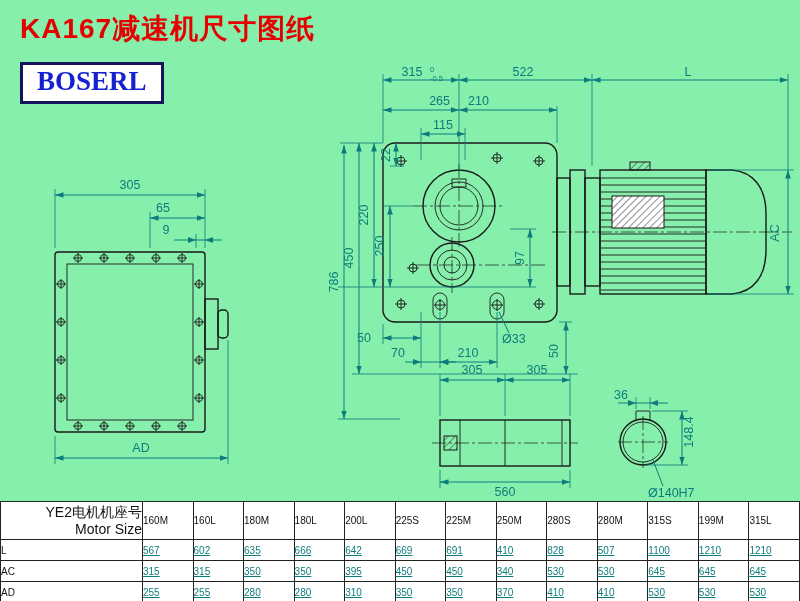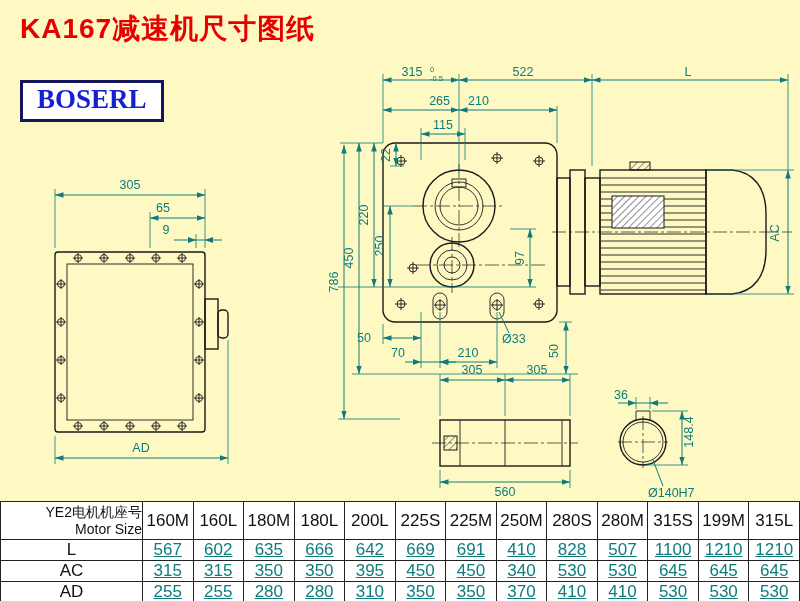--- a/index.html
+++ b/index.html
@@ -1,34 +1,34 @@
 <!DOCTYPE html>
 <html><head>
 <meta charset="utf-8">
 <style>
   html,body{margin:0;padding:0;background:#fff;}
-  .stage{position:relative;width:800px;height:601px;background:#fef9c3;overflow:hidden;
+  .stage{position:relative;width:800px;height:601px;background:#86efac;overflow:hidden;
          font-family:"Liberation Sans",sans-serif;}
   .title{position:absolute;left:20px;top:10px;font-size:28px;font-weight:bold;
          color:#e60000;letter-spacing:1px;white-space:nowrap;}
-  .logo{position:absolute;left:20px;top:80px;border:3px solid #15155e;
+  .logo{position:absolute;left:20px;top:62px;border:3px solid #15155e;
         padding:1px 14px 4px 14px;font-family:"Liberation Serif",serif;
         font-size:27px;font-weight:bold;color:#1520d0;background:#fff;}
   .drawing{position:absolute;left:0;top:0;}
   .geo{fill:none;stroke:#1a1a1a;stroke-width:1.4;}
   .geo2{fill:none;stroke:#1a1a1a;stroke-width:0.9;}
   .cl{fill:none;stroke:#1a1a1a;stroke-width:0.7;stroke-dasharray:14 3 3 3;}
   .dim{fill:none;stroke:#0e7c7c;stroke-width:1;}
   .ext{fill:none;stroke:#0e7c7c;stroke-width:0.8;}
   .arr{fill:#0e7c7c;stroke:none;}
   .dt{fill:#0e7c7c;font-size:12.5px;font-family:"Liberation Sans",sans-serif;text-anchor:middle;}
   .dts{font-size:7.5px;}
   .spec-table{position:absolute;left:0;top:501px;width:800px;border-collapse:collapse;
               table-layout:fixed;background:#fff;}
-  .spec-table th,.spec-table td{border:1px solid #222;font-size:17px;text-align:center;
+  .spec-table th,.spec-table td{border:1px solid #222;font-size:10px;text-align:left;
               padding:0;height:20px;font-weight:normal;color:#111;overflow:hidden;}
   .spec-table th.motor{text-align:right;padding-left:6px;height:37px;font-size:14px;line-height:17px;}
   .spec-table .num{color:#0e7c7c;text-decoration:underline;}
 </style>
 </head>
 <body>
 
 <div class="stage">
 
   <div class="title">KA167减速机尺寸图纸</div>

